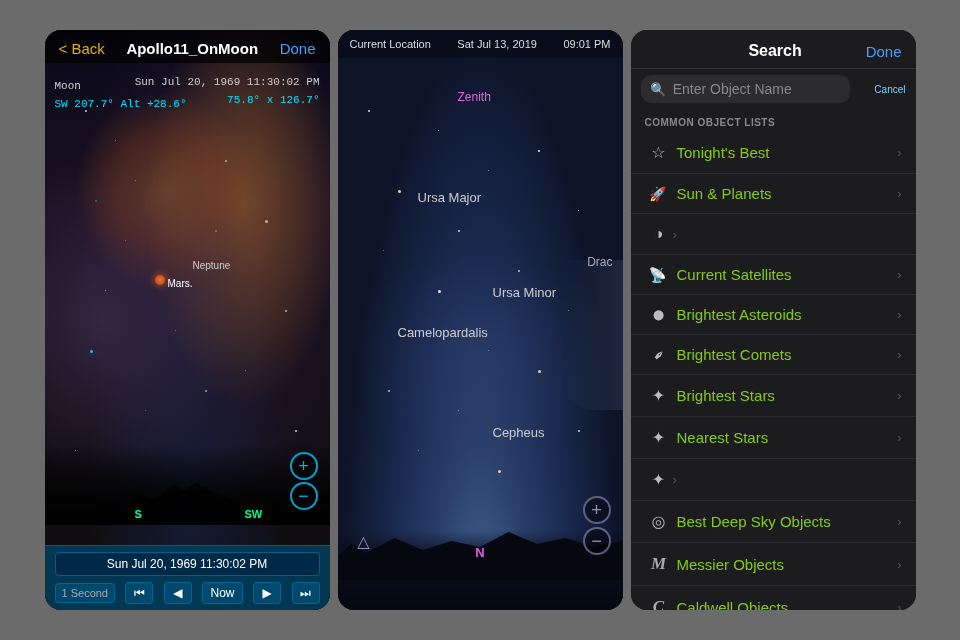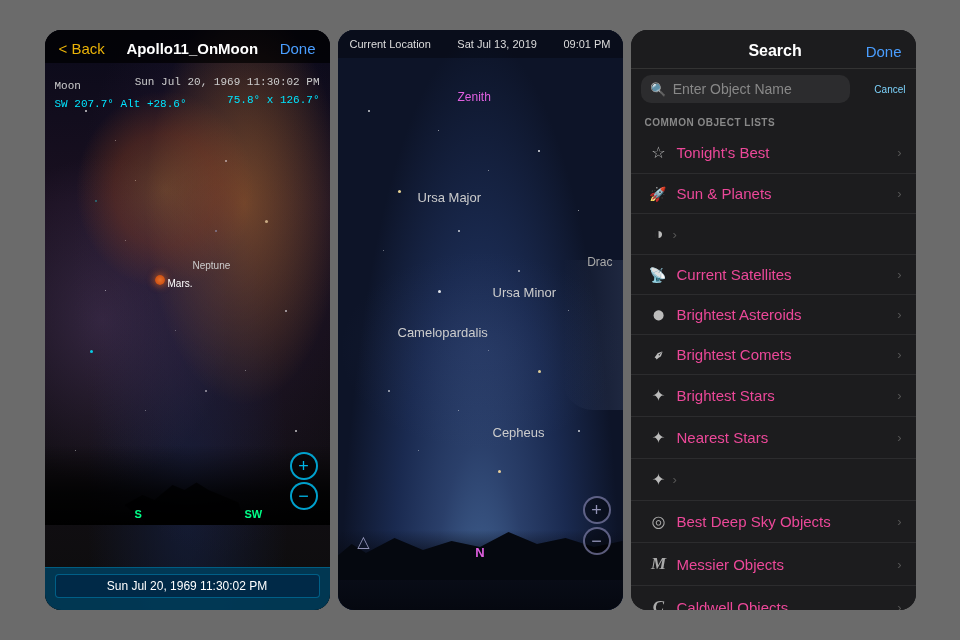--- a/index.html
+++ b/index.html
@@ -352,21 +352,21 @@
     }
     .list-icon {
       width: 28px;
       color: #aaa;
       font-size: 16px;
       flex-shrink: 0;
       text-align: center;
     }
     .list-item-label {
       flex: 1;
-      color: #ec4899;
+      color: #84cc16;
       font-size: 15px;
       margin-left: 4px;
     }
     .list-chevron {
       color: #555;
       font-size: 13px;
     }
   </style>
 </head>
 <body>
@@ -418,20 +418,28 @@
         <span class="label-neptune">Neptune</span>
         <span class="compass-label compass-s">S</span>
         <span class="compass-label compass-sw">SW</span>
         <div class="zoom-btns">
           <div class="zoom-btn">+</div>
           <div class="zoom-btn">−</div>
         </div>
       </div>
       <div class="bottom-bar">
         <div class="time-display">Sun Jul 20, 1969  11:30:02 PM</div>
+        <div class="playback-controls">
+          <div class="speed-btn">1 Second</div>
+          <div class="playback-btn">⏮</div>
+          <div class="playback-btn">◀</div>
+          <div class="playback-btn">Now</div>
+          <div class="playback-btn">▶</div>
+          <div class="playback-btn">⏭</div>
+        </div>
       </div>
     </div>
   </div>
 
   <div class="panel panel-mid">
     <div class="mid-panel">
       <div class="mid-header">
         <span>Current Location</span>
         <span>Sat Jul 13, 2019</span>
         <span>09:01 PM</span>

